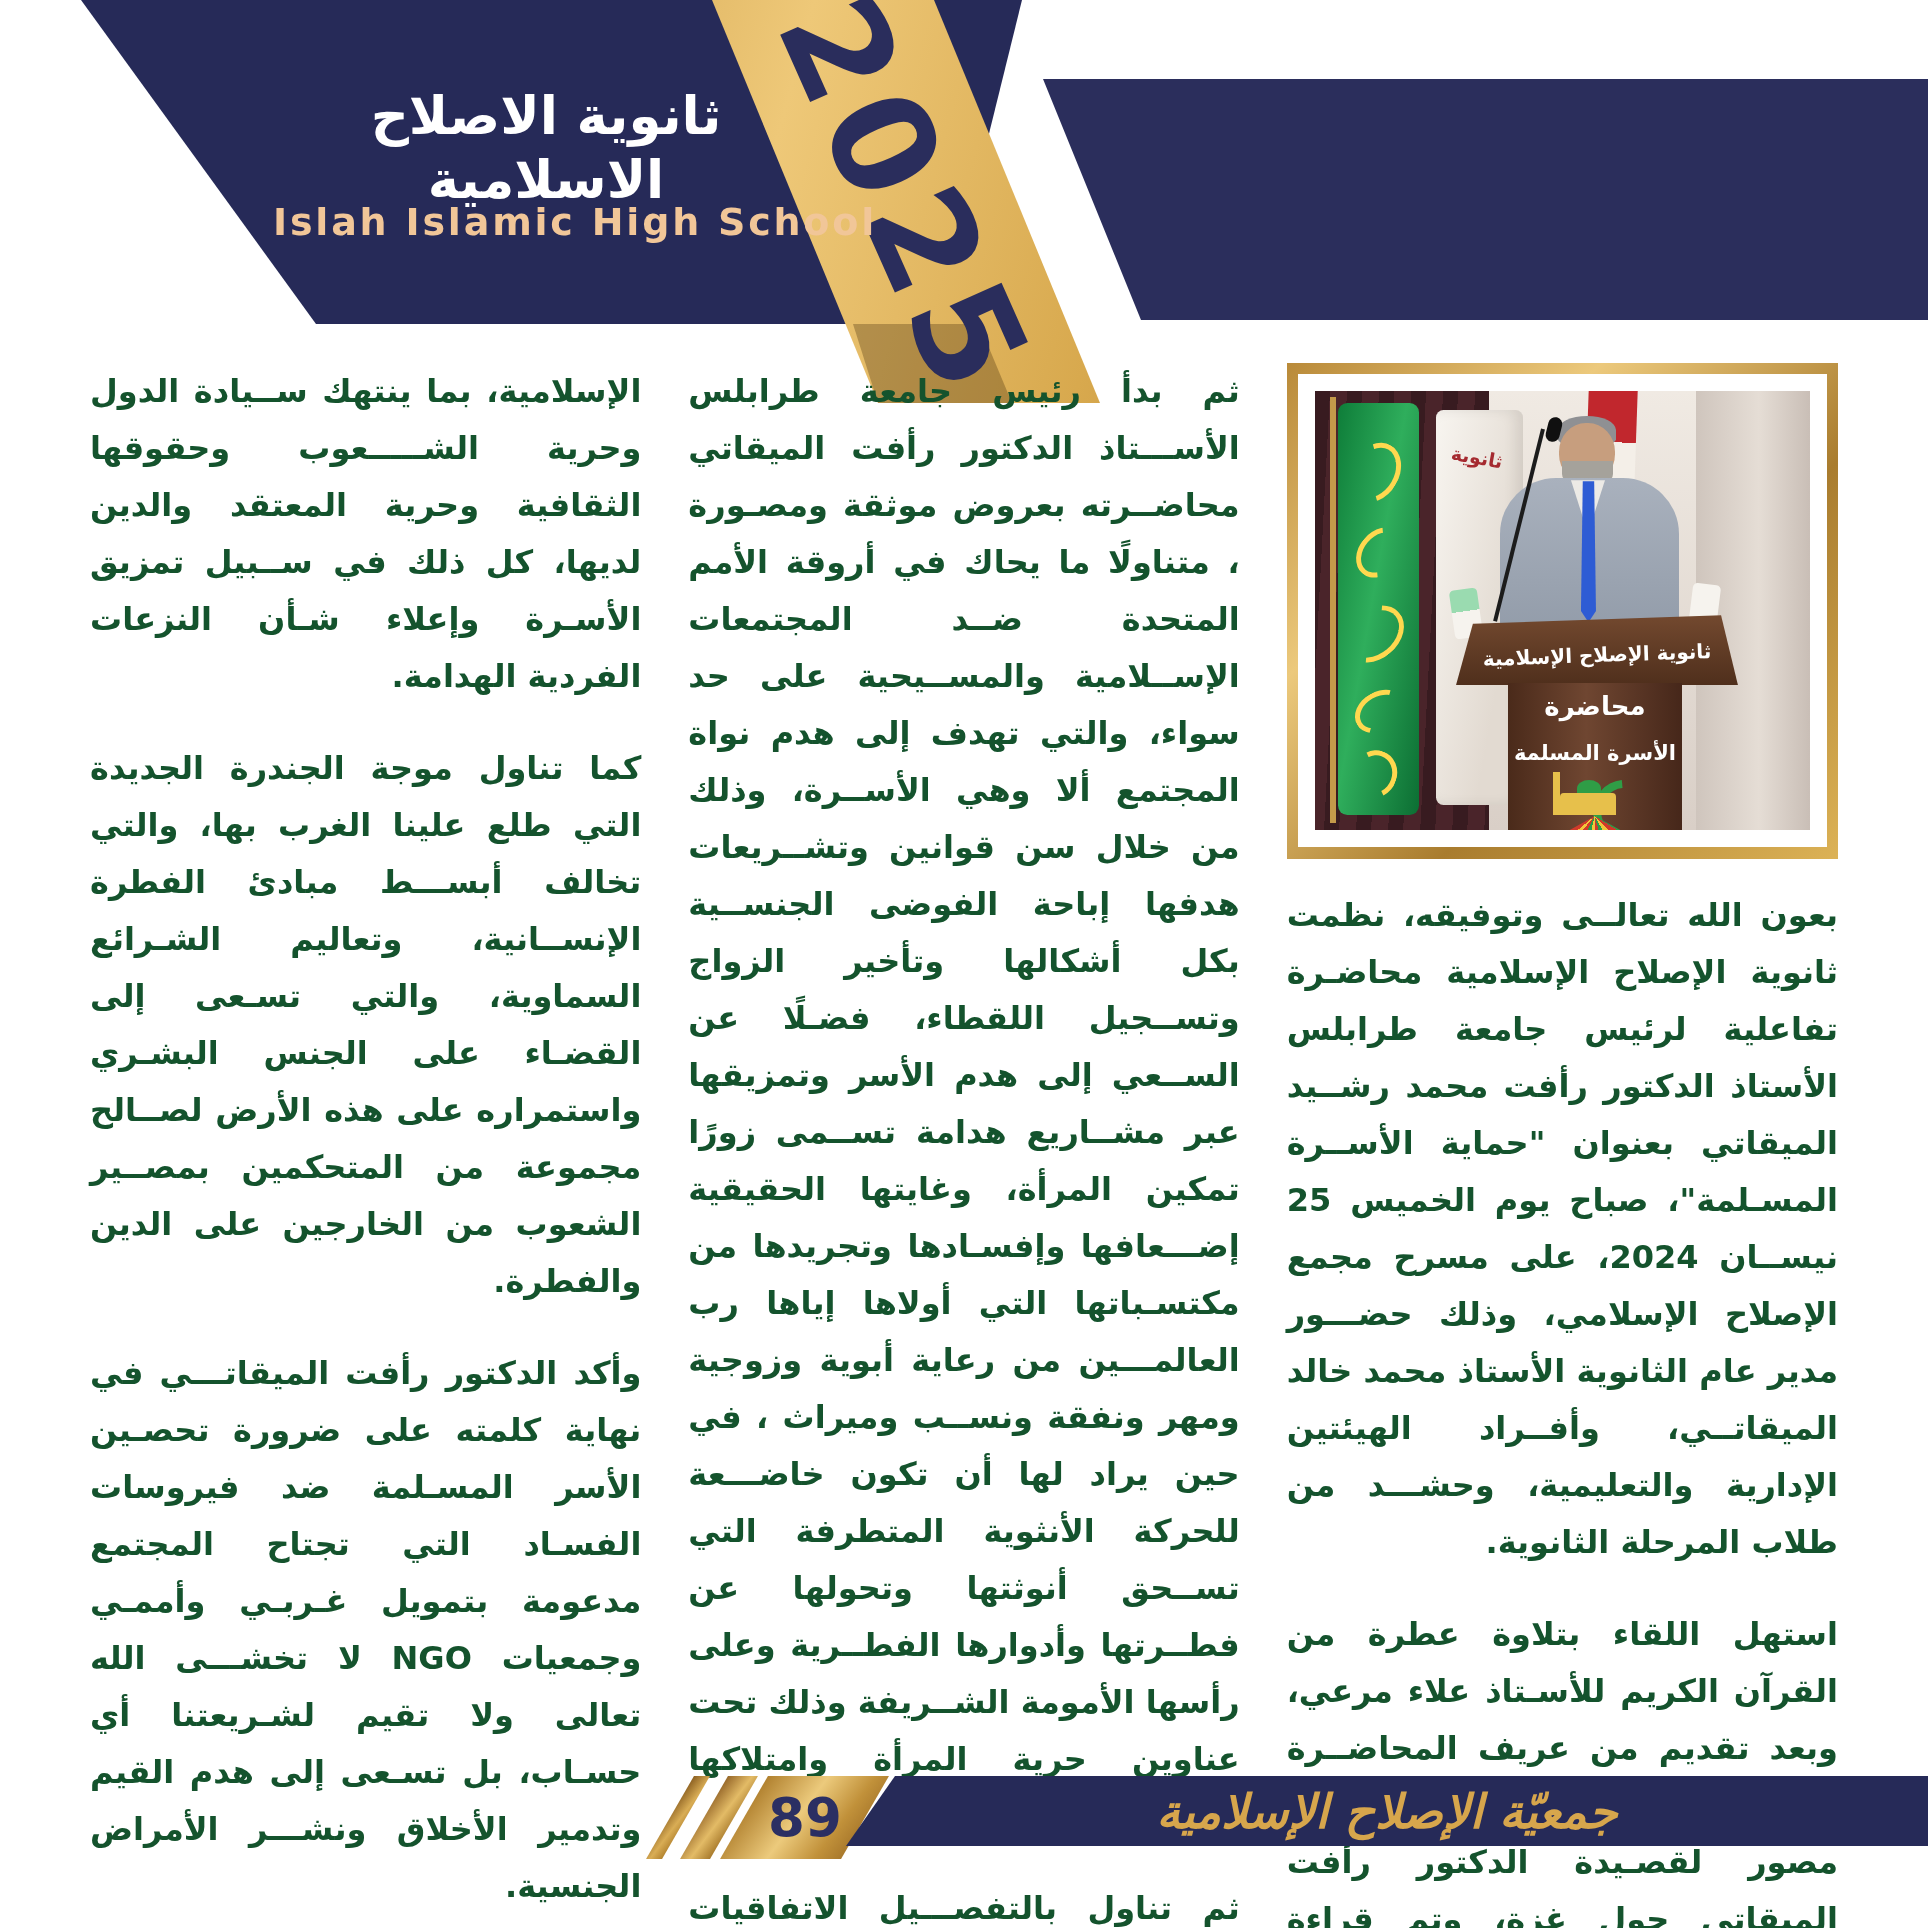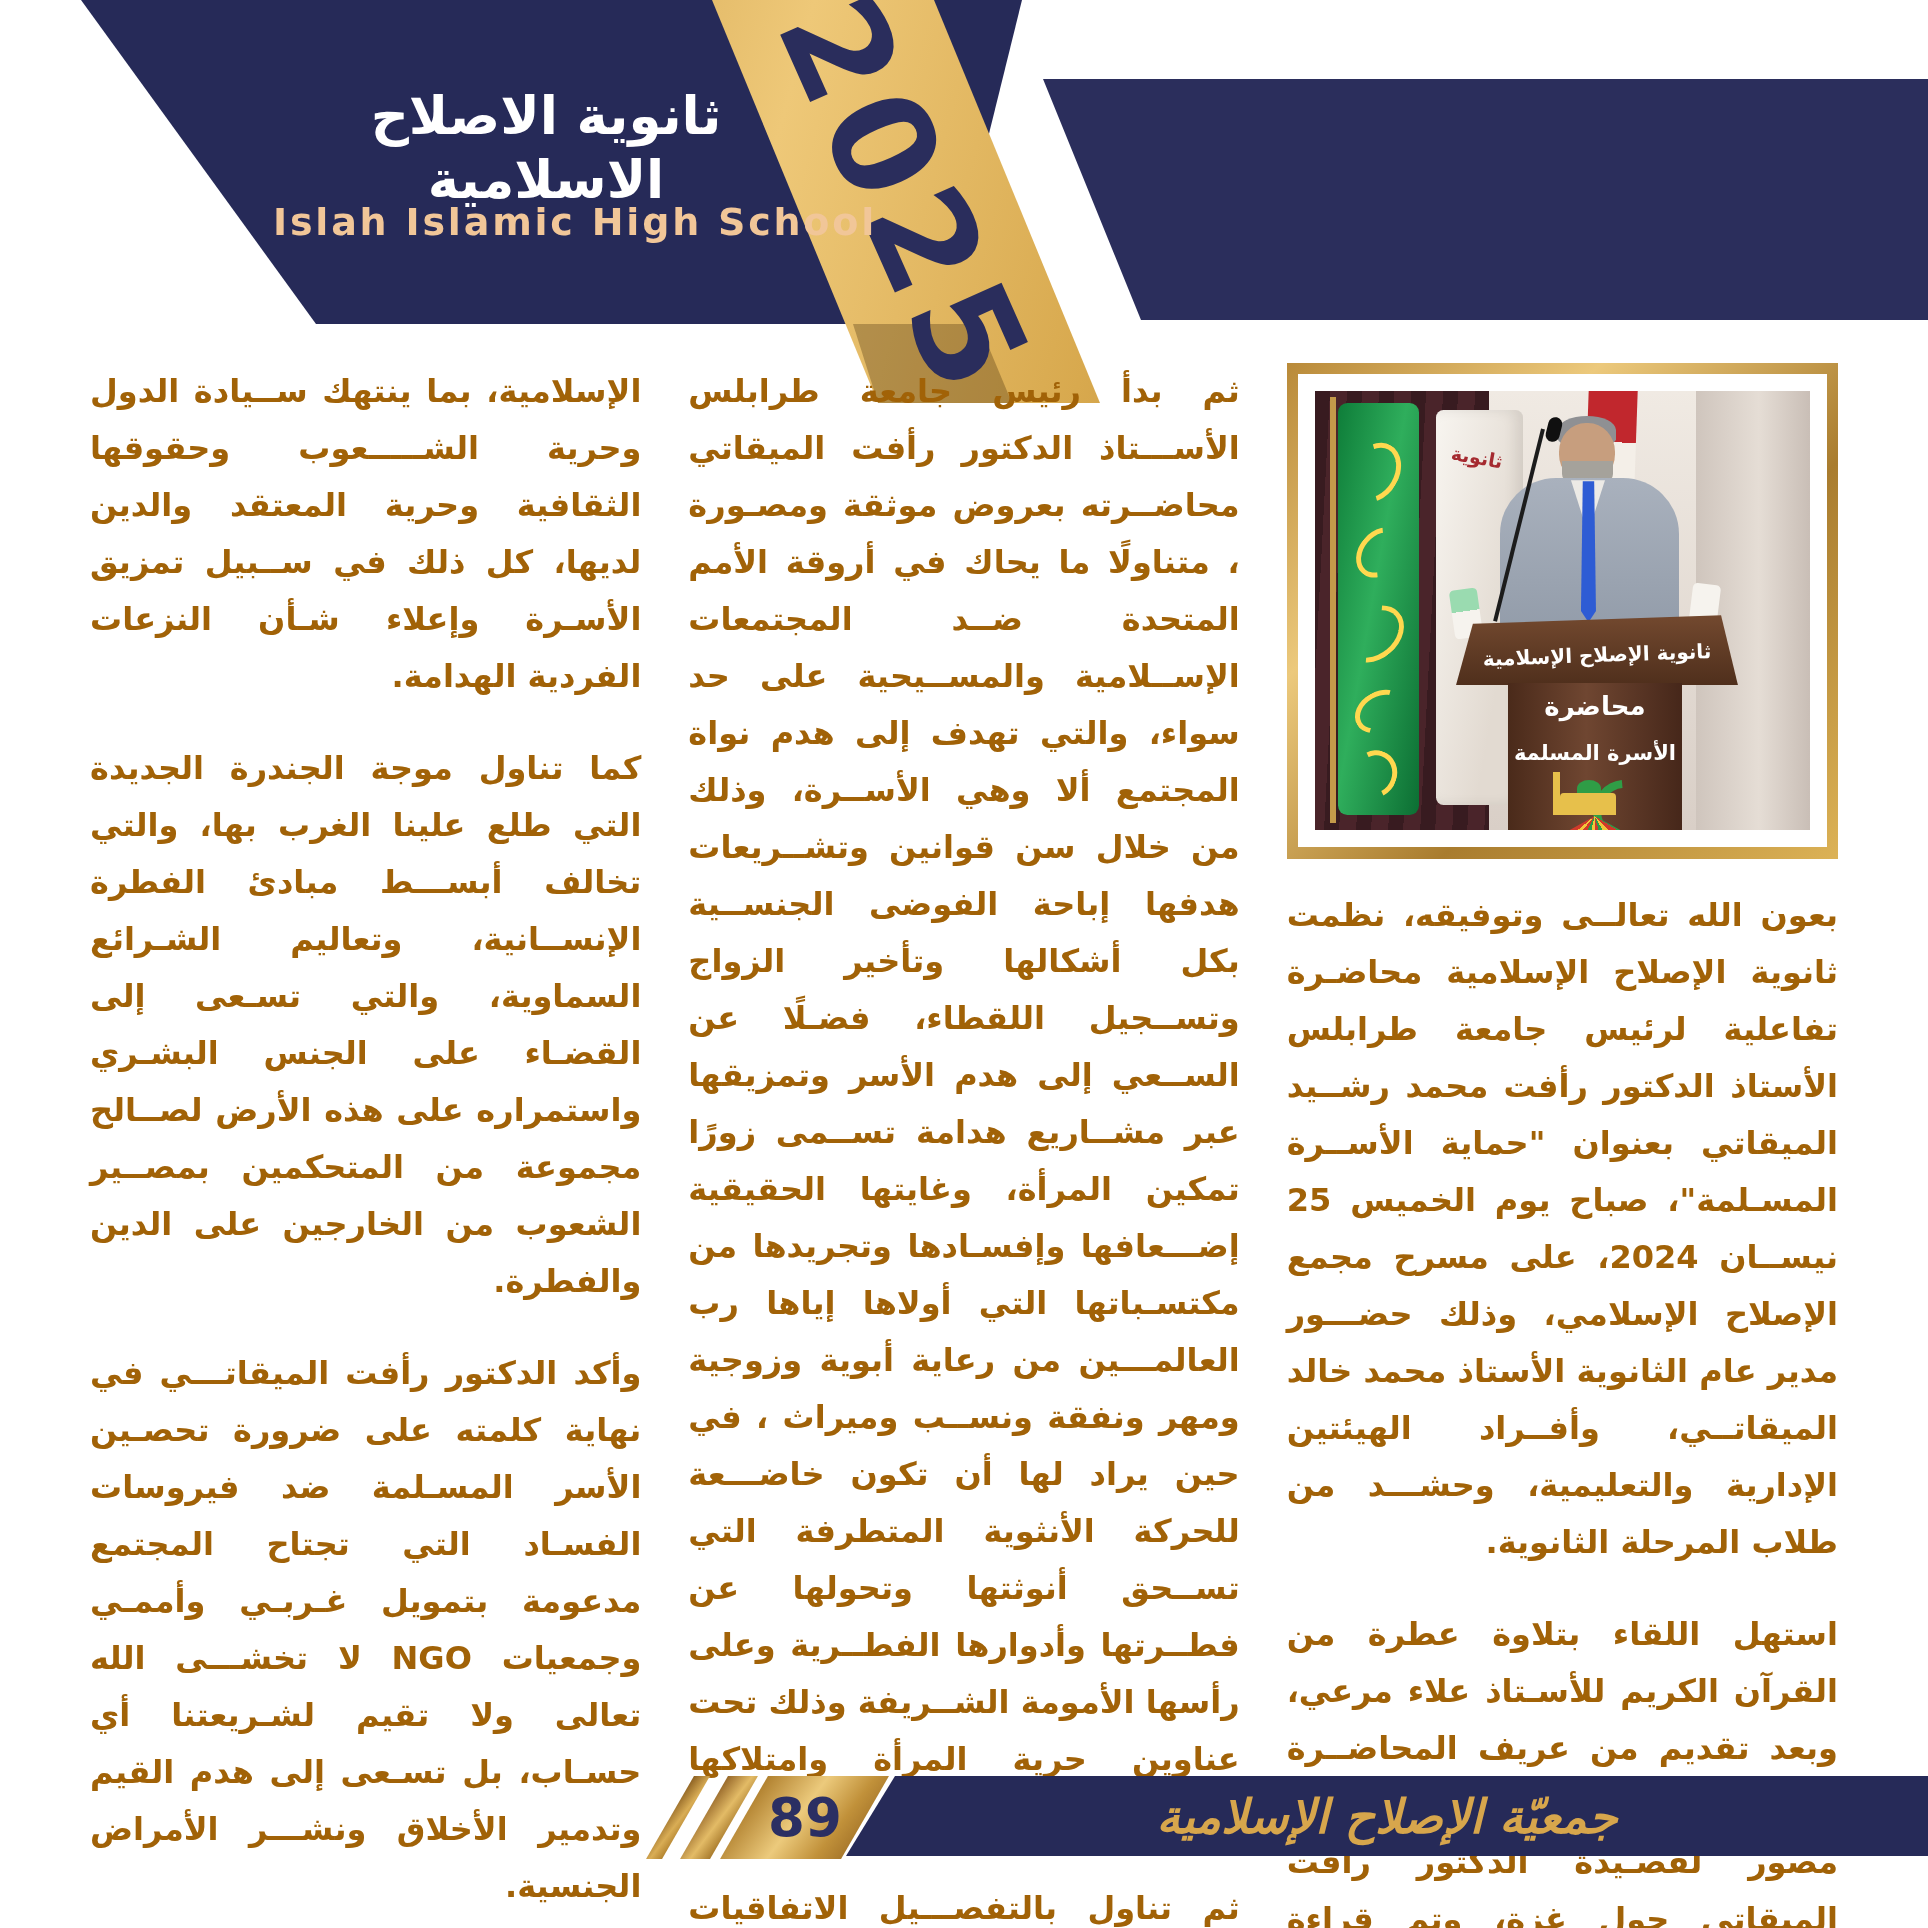--- a/index.html
+++ b/index.html
@@ -23,21 +23,21 @@
            font-size:53px;font-weight:700;direction:rtl;line-height:1.2;}
   .logo-en{position:absolute;left:273px;top:200px;width:546px;text-align:center;color:#f1c698;
            font-size:38px;font-weight:700;letter-spacing:2.8px;white-space:nowrap;}
   .title{position:absolute;right:90px;top:115px;text-align:right;direction:rtl;}
   .title .l1{color:#efb36c;font-size:43px;font-weight:700;line-height:1;}
   .title .l2{color:#f2c88f;font-size:43px;font-weight:700;line-height:1;margin-top:43px;}
 
   
   .cols{position:absolute;left:90px;right:90px;top:363px;display:flex;direction:rtl;gap:47px;}
   .col{flex:1;min-width:0;}
-  .col p{font-size:32px;line-height:57px;font-weight:700;color:#a16207;text-align:justify;
+  .col p{font-size:32px;line-height:57px;font-weight:700;color:#14532d;text-align:justify;
          direction:rtl;margin:0 0 35px;}
 
   
   .photo-frame{padding:11.3px;margin-bottom:28px;
                background:linear-gradient(135deg,#b98a39,#ecc97c 30%,#a97c2e 62%,#dcb256);}
   .photo-matte{background:#ffffff;padding:17px;}
   .scene{position:relative;height:439px;background:#ded6cf;overflow:hidden;}
   .scene *{position:absolute;}
   .curtain{left:0;top:0;width:188px;height:100%;
            background:repeating-linear-gradient(93deg,#381b20 0 15px,#4a242a 15px 32px);}
@@ -87,21 +87,21 @@
   
   .footer{position:absolute;left:0;top:1776px;width:1928px;height:83px;}
   .slash1{position:absolute;left:670px;top:0;width:16px;height:83px;transform:skewX(-30deg);
           background:linear-gradient(100deg,#8d6122,#d9ad55 60%,#b3832f);}
   .slash2{position:absolute;left:704px;top:0;width:30px;height:83px;transform:skewX(-30deg);
           background:linear-gradient(100deg,#97682a,#e3bb66 55%,#a87a2c);}
   .pagebox{position:absolute;left:744px;top:0;width:121px;height:83px;transform:skewX(-30deg);
            background:linear-gradient(100deg,#b1812f,#ecca7c 45%,#c1913a 80%,#a9792c);
            display:flex;align-items:center;justify-content:center;}
   .pagebox span{transform:skewX(30deg);color:#2b2f63;font-size:53px;font-weight:700;}
-  .fband{position:absolute;left:846px;top:0;right:0;height:80px;background:#262a58;
+  .fband{position:absolute;left:846px;top:0;right:0;height:70px;background:#262a58;
          clip-path:polygon(49px 0,100% 0,100% 100%,0 100%);
          display:flex;align-items:center;justify-content:center;}
   .fband span{color:#d7a64c;font-size:47px;font-weight:700;font-style:italic;direction:rtl;
               font-family:"DejaVu Serif",serif;}
 </style>
 </head>
 <body>
 
 <div class="page">
 

